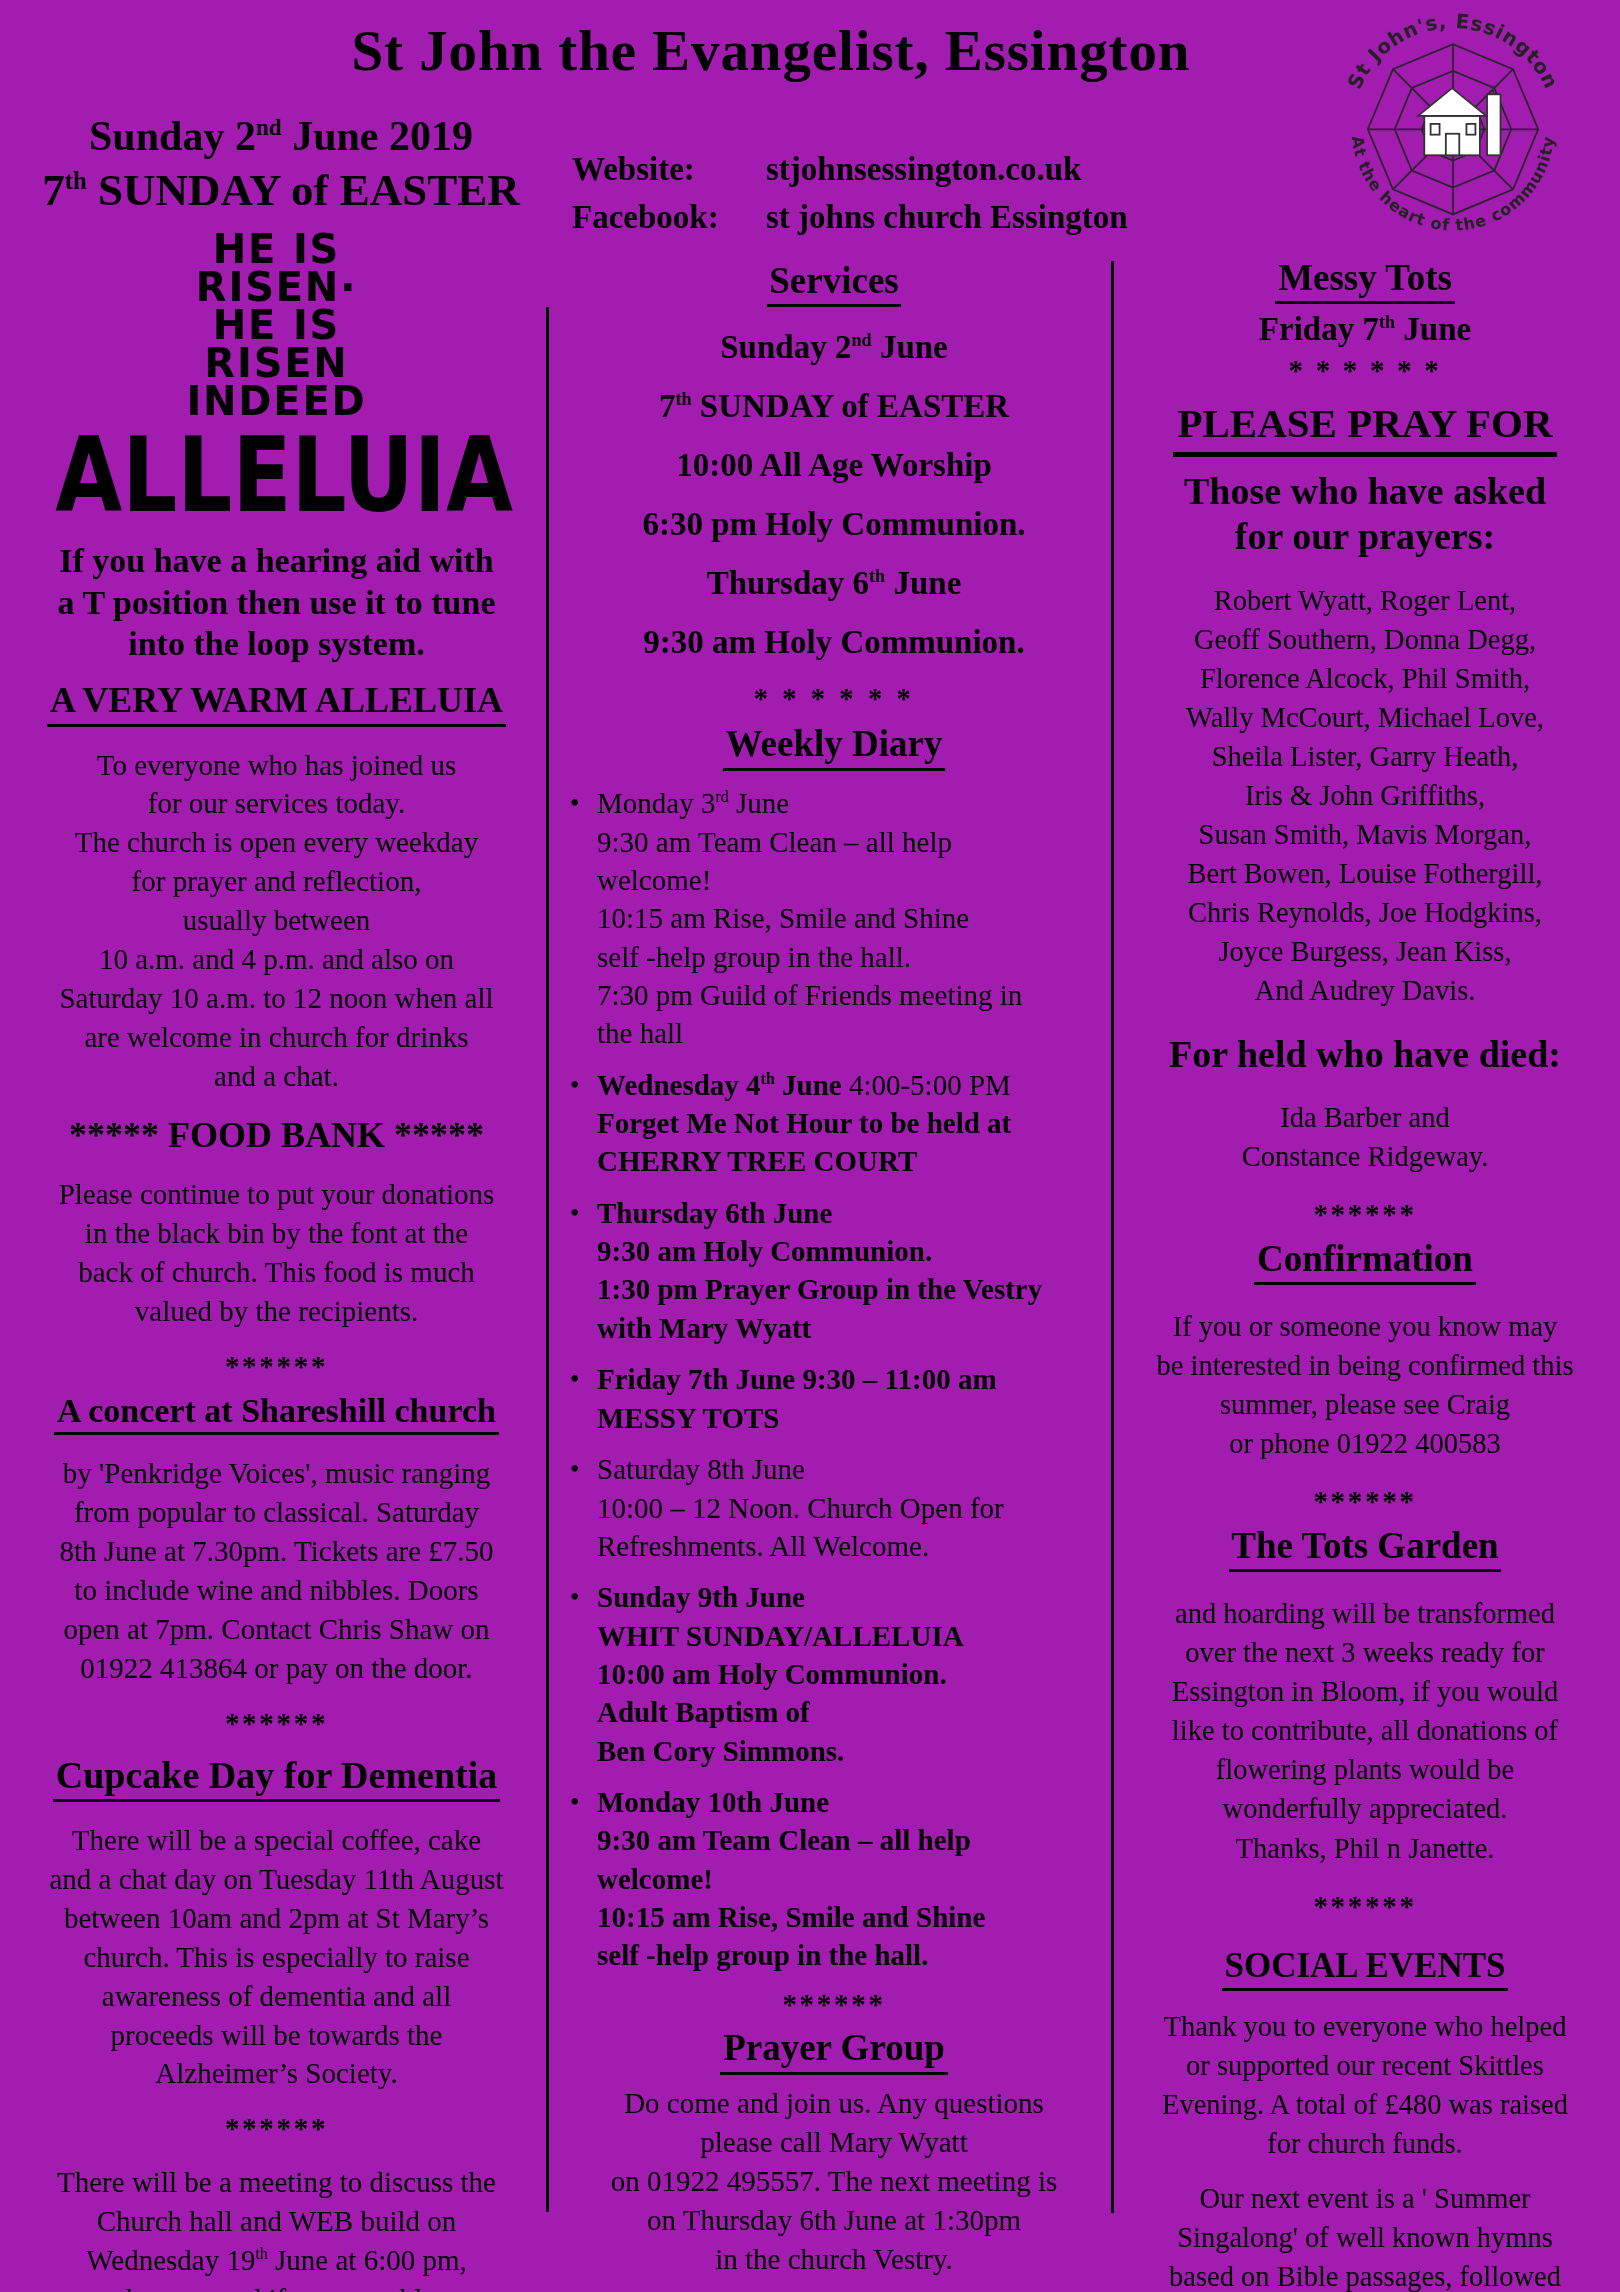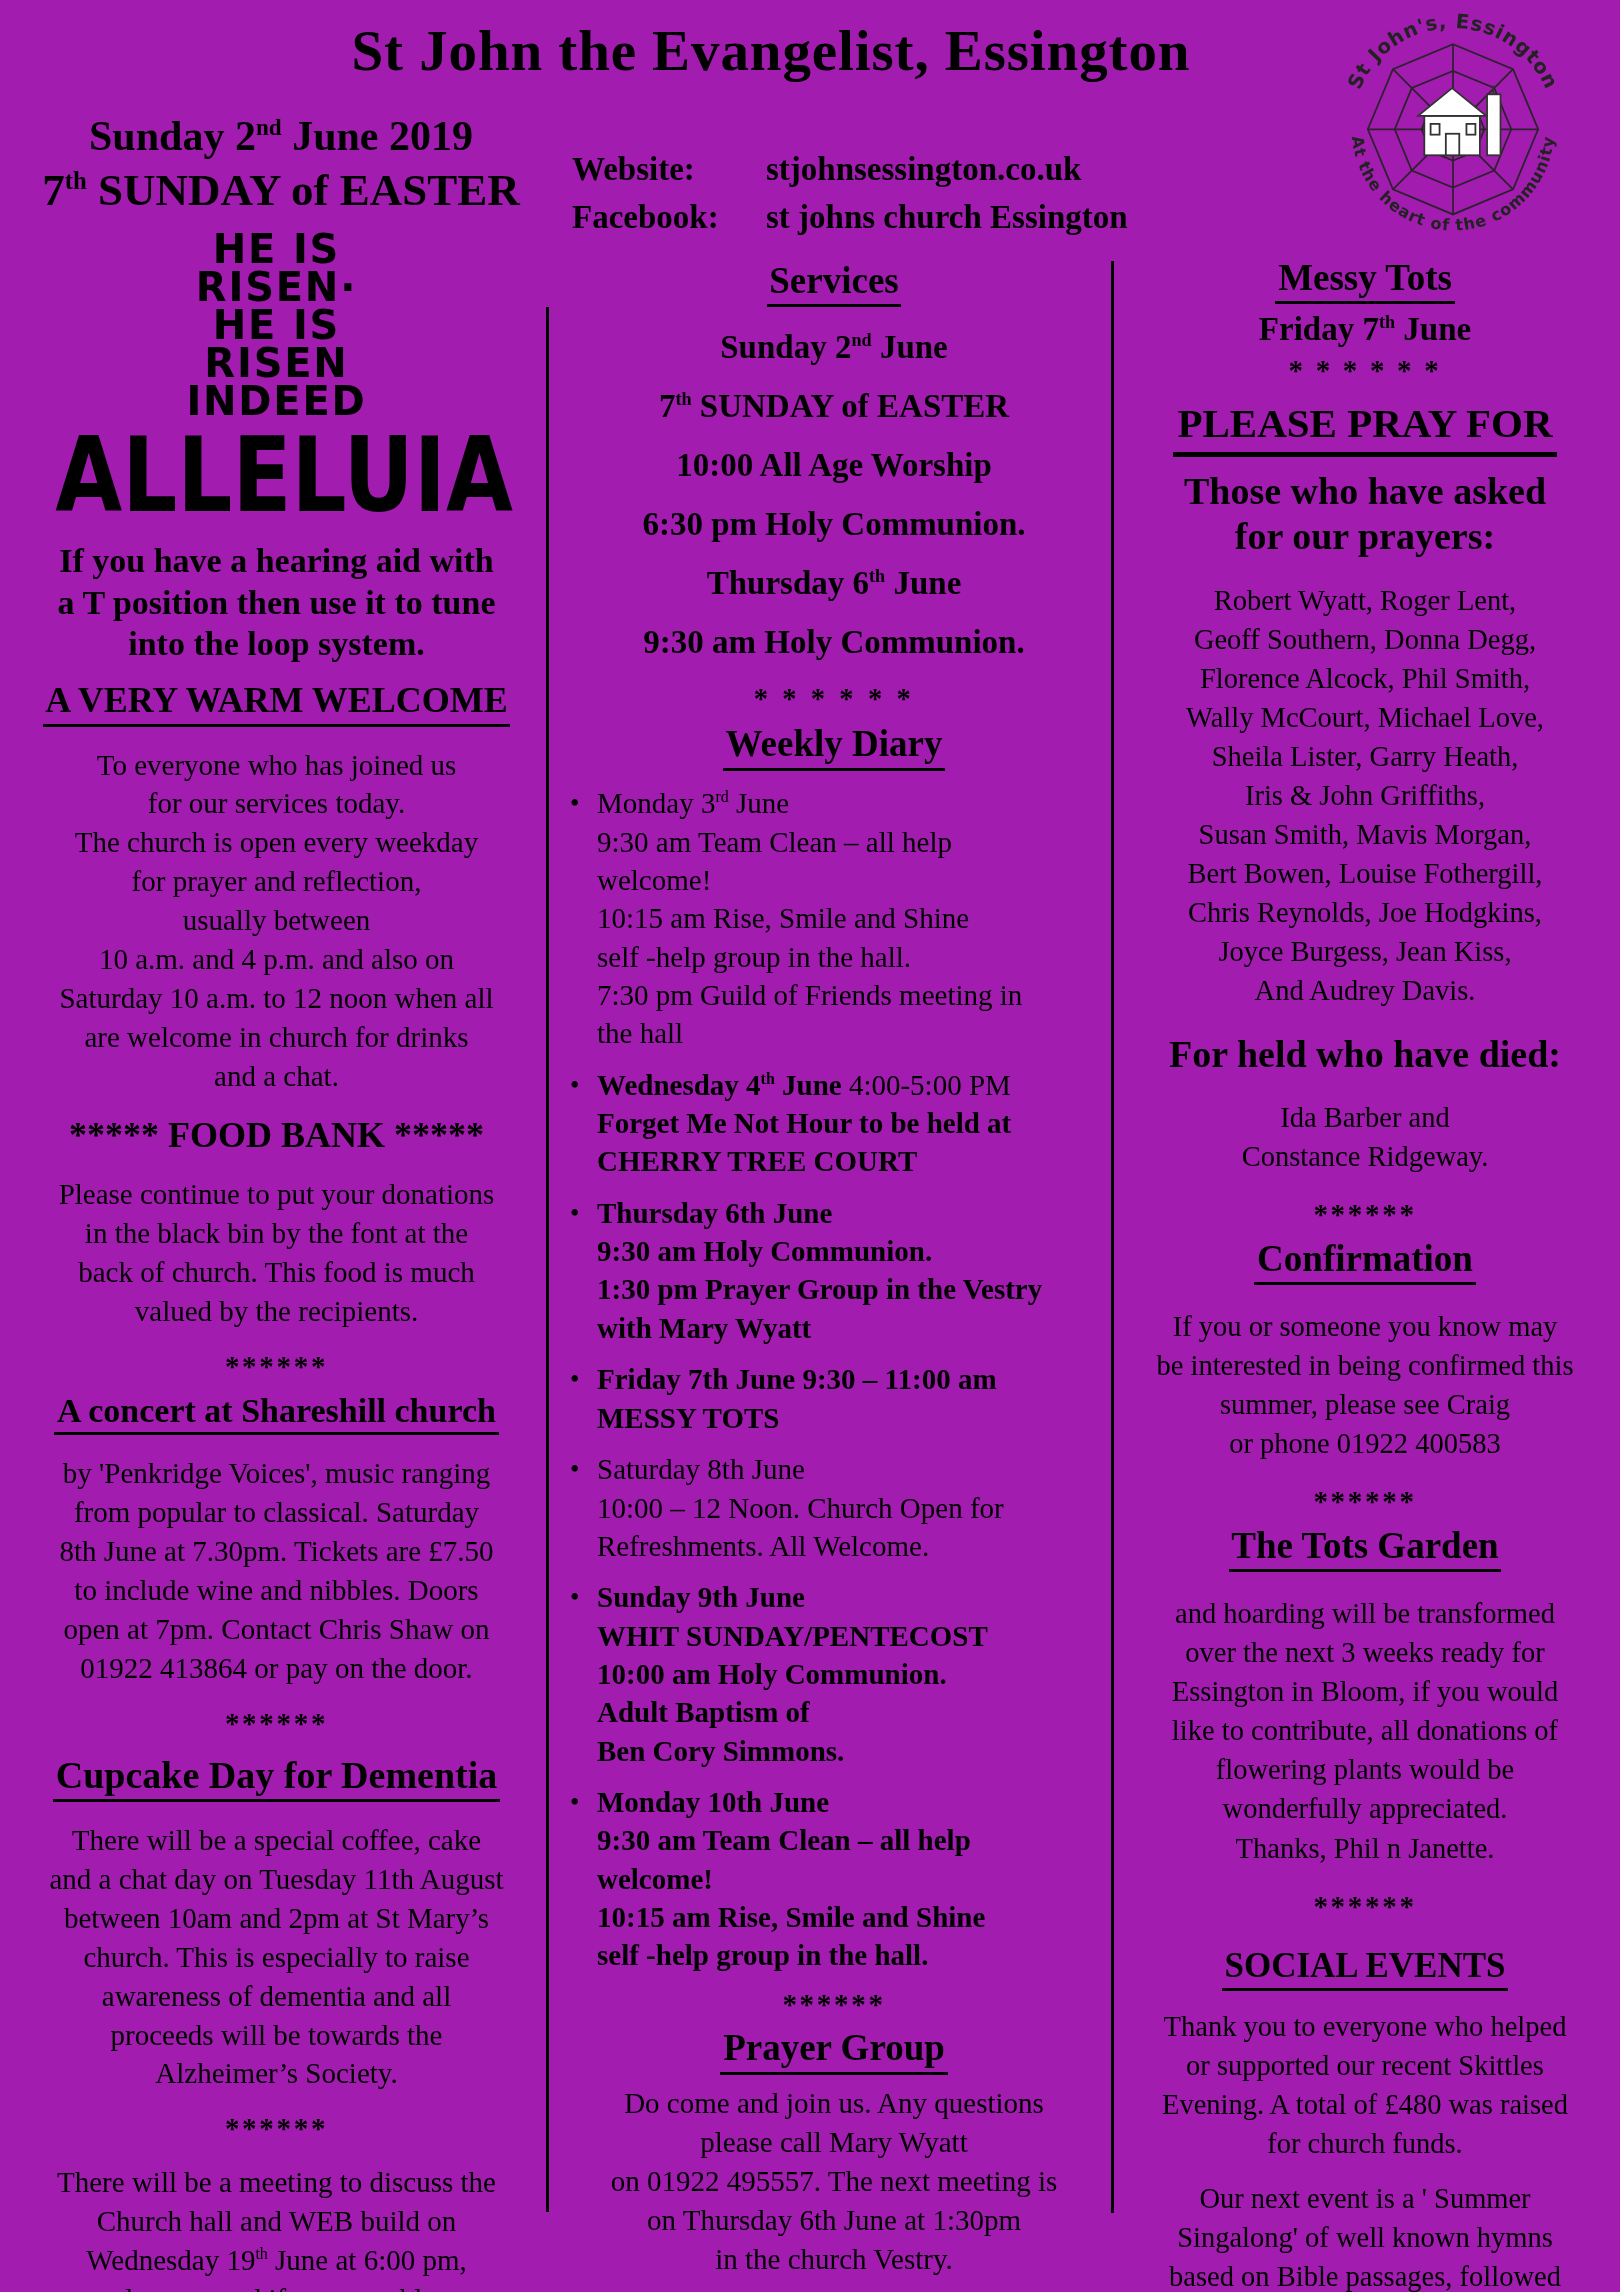--- a/index.html
+++ b/index.html
@@ -158,21 +158,21 @@
           <div class="alleluia-line">RISEN</div>
           <div class="alleluia-line">INDEED</div>
         </div>
       <div class="alleluia-word">ALLELUIA</div>
     </div>
 
     <div class="hearing pre">If you have a hearing aid with
 a T position then use it to tune
 into the loop system.</div>
 
-    <div class="left-heading"><span class="u">A VERY WARM WELCOME</span></div>
+    <div class="left-heading"><span class="u">A VERY WARM ALLELUIA</span></div>
     <div class="left-body pre">To everyone who has joined us
 for our services today.
 The church is open every weekday
 for prayer and reflection,
 usually between
 10 a.m. and 4 p.m. and also on
 Saturday 10 a.m. to 12 noon when all
 are welcome in church for drinks
 and a chat.</div>
 
@@ -263,21 +263,21 @@
           <div class="diary-content">
             <div class="diary-line"><span>Saturday 8th June</span></div>
             <div class="diary-line"><span>10:00 – 12 Noon. Church Open for</span></div>
             <div class="diary-line"><span>Refreshments. All Welcome.</span></div>
           </div>
         </div>
         <div class="diary-item">
           <div class="bullet">•</div>
           <div class="diary-content">
             <div class="diary-line"><span class="b">Sunday 9th June</span></div>
-            <div class="diary-line"><span class="b">WHIT SUNDAY/PENTECOST</span></div>
+            <div class="diary-line"><span class="b">WHIT SUNDAY/ALLELUIA</span></div>
             <div class="diary-line"><span class="b">10:00 am Holy Communion.</span></div>
             <div class="diary-line"><span class="b">Adult Baptism of</span></div>
             <div class="diary-line"><span class="b">Ben Cory Simmons.</span></div>
           </div>
         </div>
         <div class="diary-item">
           <div class="bullet">•</div>
           <div class="diary-content">
             <div class="diary-line"><span class="b">Monday 10th June</span></div>
             <div class="diary-line"><span class="b">9:30 am Team Clean – all help</span></div>

